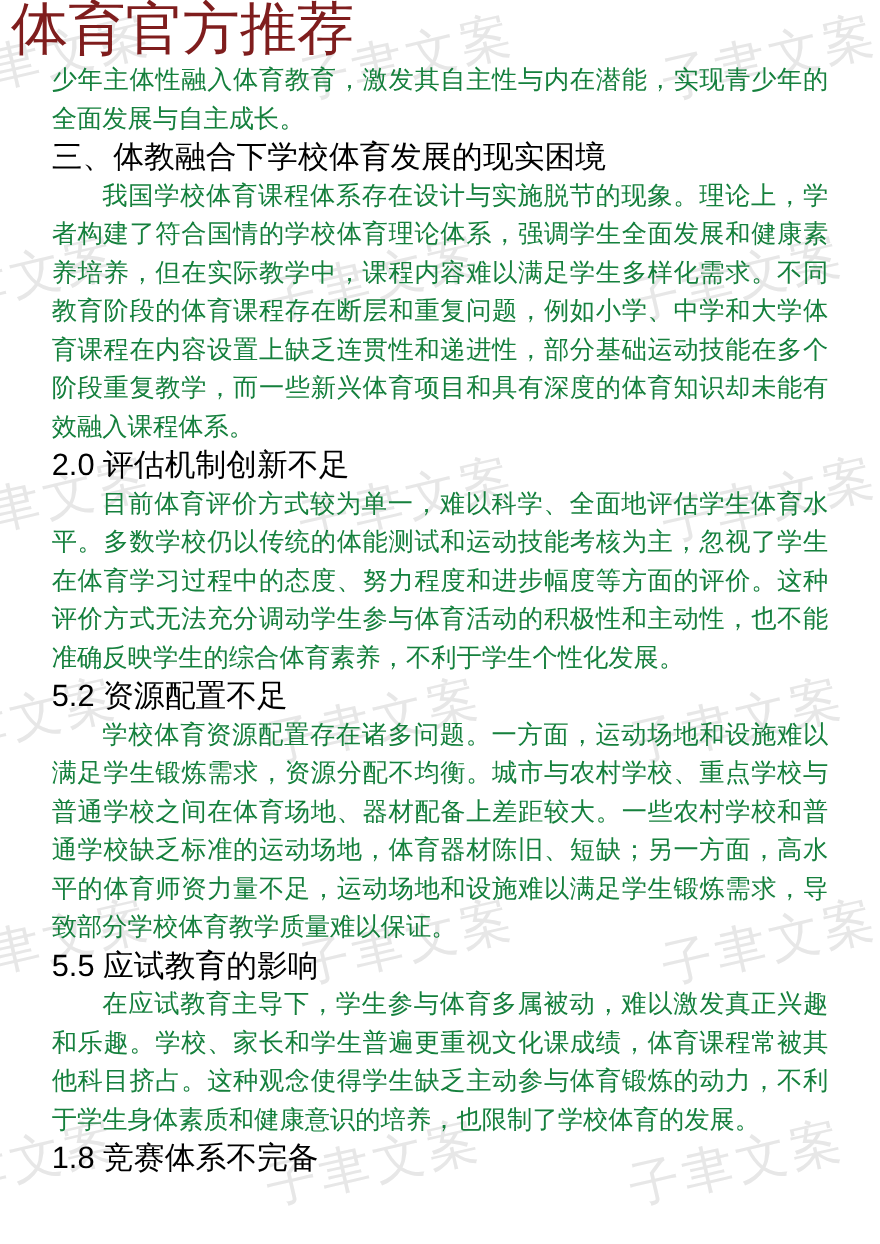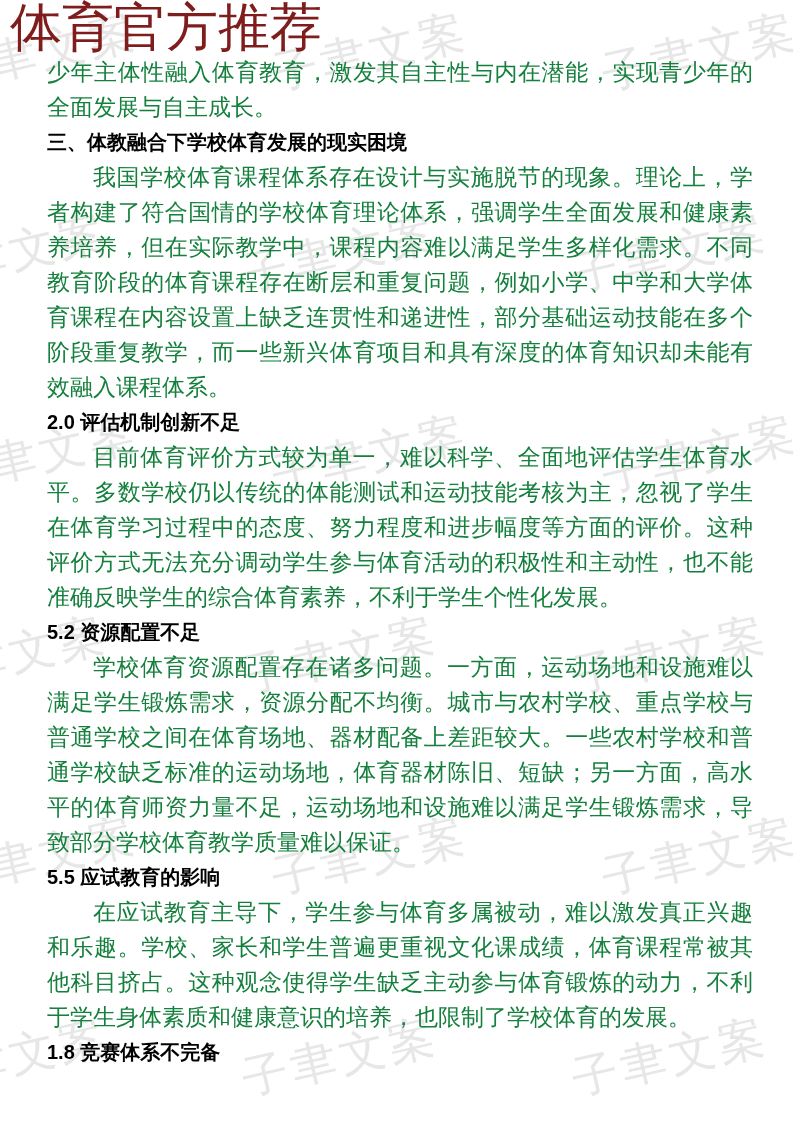--- a/index.html
+++ b/index.html
@@ -49,23 +49,23 @@
     margin: 0;
     font-size: 23px;
     line-height: 35px;
     color: #15803d;
     text-align: justify;
     text-align-last: left;
   }
   .doc p.body.indent { text-indent: 2em; }
   .doc h2 {
     margin: 0;
-    font-size: 20px;
+    font-size: 28px;
     line-height: 35px;
-    font-weight: 700;
+    font-weight: 400;
     color: #000000;
   }
 </style>
 </head>
 <body>
 
 <div class="page">
   <div class="watermark-layer" id="wm-layer">
       <div class="watermark" style="left: -60px; top: 22px;">子聿文案</div>
       <div class="watermark" style="left: 270px; top: 22px;">子聿文案</div>

